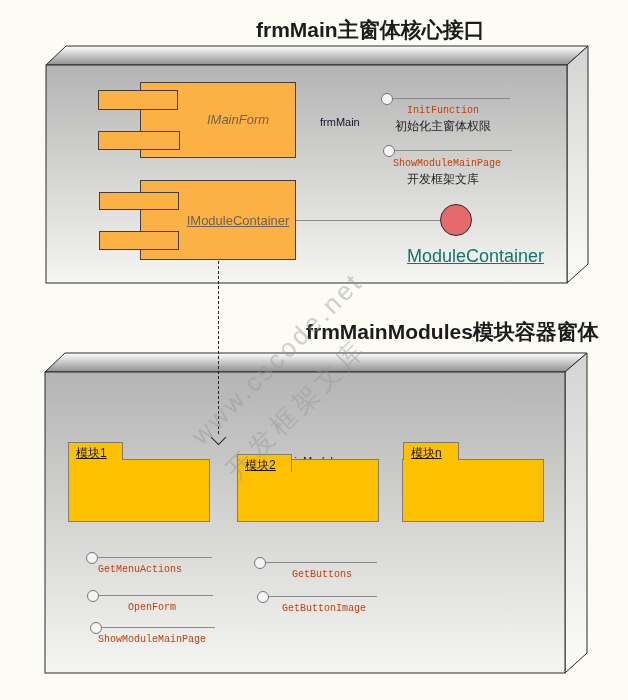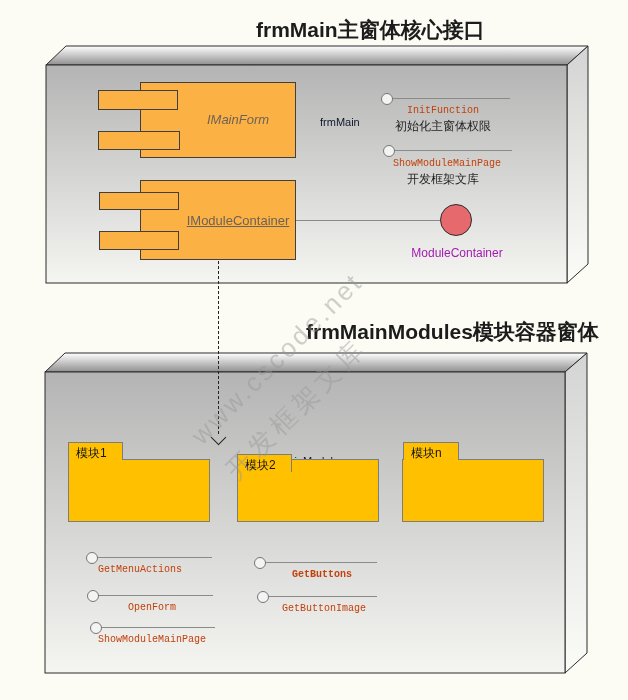--- a/index.html
+++ b/index.html
@@ -28,25 +28,25 @@
     font-family:"Liberation Mono", monospace;
     font-size:10px;color:#c2410c;text-align:center;white-space:nowrap;
   }
   .iface-cn{
     font-size:12px;color:#1f1f1f;text-align:center;white-space:nowrap;
   }
   .ball{
     width:32px;height:32px;border-radius:50%;
     background:#e5696d;border:1px solid #2e2e2e;box-sizing:border-box;
   }
-  .ball-label{font-size:12px;color:#a21caf;text-align:center;white-space:nowrap;}
+  .ball-label{font-size:18px;color:#0f766e;text-align:center;white-space:nowrap;text-decoration:underline;}
   .folder-tab{
     background:#ffc000;border:1px solid #7d7d7d;border-bottom:none;
     box-sizing:border-box;font-size:12px;color:#141414;
-    padding:2px 8px 0 7px;white-space:nowrap;
+    padding:2px 8px 0 7px;white-space:nowrap;text-decoration:underline;
   }
   .folder-body{
     background:#ffc000;border:1px solid #7d7d7d;box-sizing:border-box;
   }
   .dashed-v{border-left:1px dashed #222;width:0;}
   .chevron{
     width:10px;height:10px;
     border-right:1px solid #222;border-bottom:1px solid #222;
     transform:rotate(45deg);
   }
@@ -141,20 +141,20 @@
 <div class="abs line" style="left:98px;top:595px;width:115px;z-index:2;"></div>
 <div class="abs lolli" style="left:87px;top:590px;z-index:3;"></div>
 <div class="abs iface-label" style="left:92px;top:602px;width:120px;z-index:2;">OpenForm</div>
 
 <div class="abs line" style="left:101px;top:627px;width:114px;z-index:2;"></div>
 <div class="abs lolli" style="left:90px;top:622px;z-index:3;"></div>
 <div class="abs iface-label" style="left:82px;top:634px;width:140px;z-index:2;">ShowModuleMainPage</div>
 
 <div class="abs line" style="left:265px;top:562px;width:112px;z-index:2;"></div>
 <div class="abs lolli" style="left:254px;top:557px;z-index:3;"></div>
-<div class="abs iface-label" style="left:262px;top:569px;width:120px;z-index:2;font-weight:bold;">GetButtons</div>
+<div class="abs iface-label" style="left:262px;top:569px;width:120px;z-index:2;">GetButtons</div>
 
 <div class="abs line" style="left:268px;top:596px;width:109px;z-index:2;"></div>
 <div class="abs lolli" style="left:257px;top:591px;z-index:3;"></div>
 <div class="abs iface-label" style="left:264px;top:603px;width:120px;z-index:2;">GetButtonImage</div>
 
 <div class="abs watermark" style="left:207px;top:420px;">www.cscode.net</div>
 <div class="abs watermark wm2" style="left:243px;top:452px;">开发框架文库</div>
 
 </body></html>

